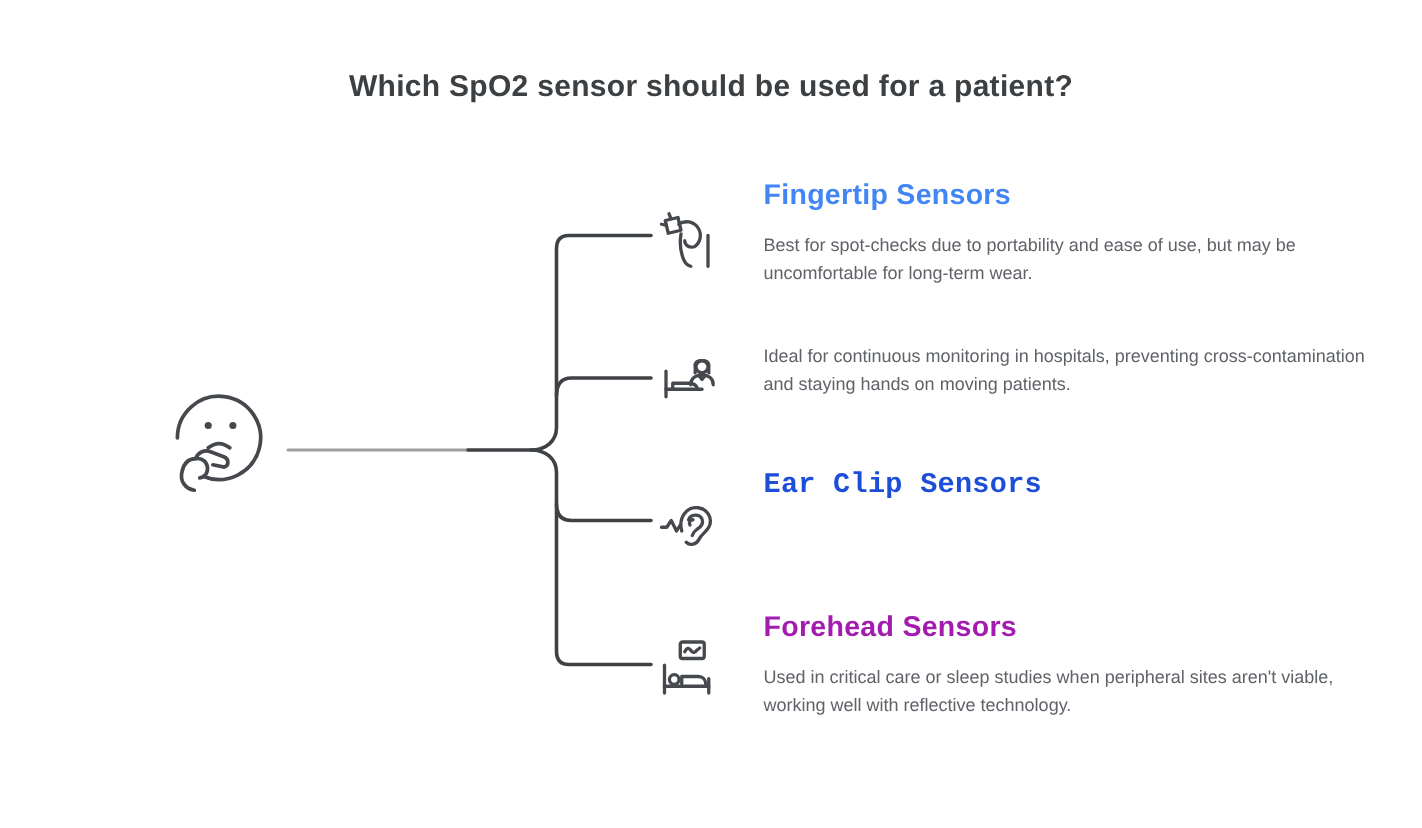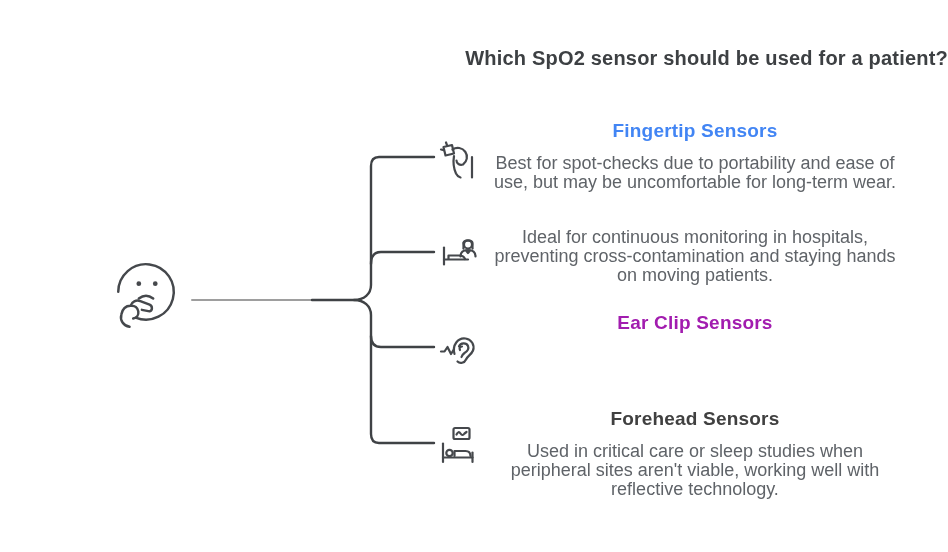--- a/index.html
+++ b/index.html
@@ -8,47 +8,47 @@
     background: #ffffff;
     font-family: "Liberation Sans", sans-serif;
     position: relative;
     overflow: hidden;
   }
   .canvas { position: absolute; inset: 0; width: 948px; height: 552px; }
 
   .title {
     position: absolute;
     top: 47px; left: 0; width: 948px;
-    text-align: right;
+    text-align: center;
     font-size: 20px; font-weight: bold;
     color: #3d4043;
     letter-spacing: 0.2px;
   }
 
   svg.connectors { position: absolute; left: 0; top: 0; }
   svg.connectors path { fill: none; stroke-linecap: round; stroke-linejoin: round; }
 
   .root-icon { position: absolute; left: 110px; top: 260px; }
 
   .branch {
     position: absolute;
     left: 437px;
     width: 470px;
   }
   .branch .b-icon { position: absolute; left: 2px; top: 18px; }
-  .branch .b-text { margin-left: 56px; width: 404px; text-align: center; }
+  .branch .b-text { margin-left: 72px; width: 404px; }
   .branch h2 {
     margin: 0; padding: 0;
     font-size: 19px; font-weight: bold;
     line-height: 22px;
     letter-spacing: 0.2px;
   }
   .branch p {
     margin: 12px 0 0 0; padding: 0;
-    font-size: 18px; line-height: 19px;
+    font-size: 12px; line-height: 19px;
     color: #5f6368;
   }
   svg.glyph path, svg.glyph circle, svg.glyph rect {
     fill: none; stroke-linecap: round; stroke-linejoin: round;
   }
 </style>
 </head>
 <body>
 
 <div class="canvas">
@@ -112,35 +112,35 @@
   <div class="branch" style="top:312px">
     <svg class="b-icon glyph" width="44" height="44" viewBox="0 0 44 44">
       <g fill="none" stroke-width="2.2" stroke="#45484c">
         <path d="M2,21.5 h3.5 l3,-4.5 3.5,7 2.5,-4"></path>
         <path d="M15.5,24 C13,15 19,7.5 26.5,8.5 C32.5,9.3 36,15 34,20.5 C32.5,24.5 28.5,26 27,29.5 C25.5,33 21,34 18.5,31.5"></path>
         <path d="M20,16.5 C21.5,12.5 27.5,12.5 29,16 C30.2,19 28,21.5 25.5,23 C24,24 23,25.5 22.5,27"></path>
         <path d="M21,20 C20,18 21,16.5 23,16.5"></path>
       </g>
     </svg>
     <div class="b-text">
-      <h2 style="color: #a21caf;">Ear Clip Sensors</h2>
+      <h2 style="color: #1d4ed8; font-family: Liberation Mono, monospace;">Ear Clip Sensors</h2>
     </div>
   </div>
 
   <div class="branch" style="top:408px">
     <svg class="b-icon glyph" width="44" height="46" viewBox="0 0 44 46">
       <g fill="none" stroke-width="2.2" stroke="#45484c">
         <rect x="14.5" y="2" width="16" height="11" rx="1.5"></rect>
         <path d="M17.5,8.5 Q19.5,4.5 21.5,7.5 T25.5,7.5 L27.5,6"></path>
         <path d="M4,17.5 V36"></path>
         <circle cx="10.5" cy="27" r="3.2"></circle>
         <path d="M15.5,30 V25 H26.5 C29.5,25 31.5,27 31.5,30"></path>
         <path d="M4,31.5 H33.5"></path>
         <path d="M33.5,26.5 V36"></path>
       </g>
     </svg>
     <div class="b-text">
-      <h2 style="color: #404040;">Forehead Sensors</h2>
+      <h2 style="color: #a21caf;">Forehead Sensors</h2>
       <p>Used in critical care or sleep studies when peripheral sites aren't viable, working well with reflective technology.</p>
     </div>
   </div>
 
 </div>
 
 </body></html>

